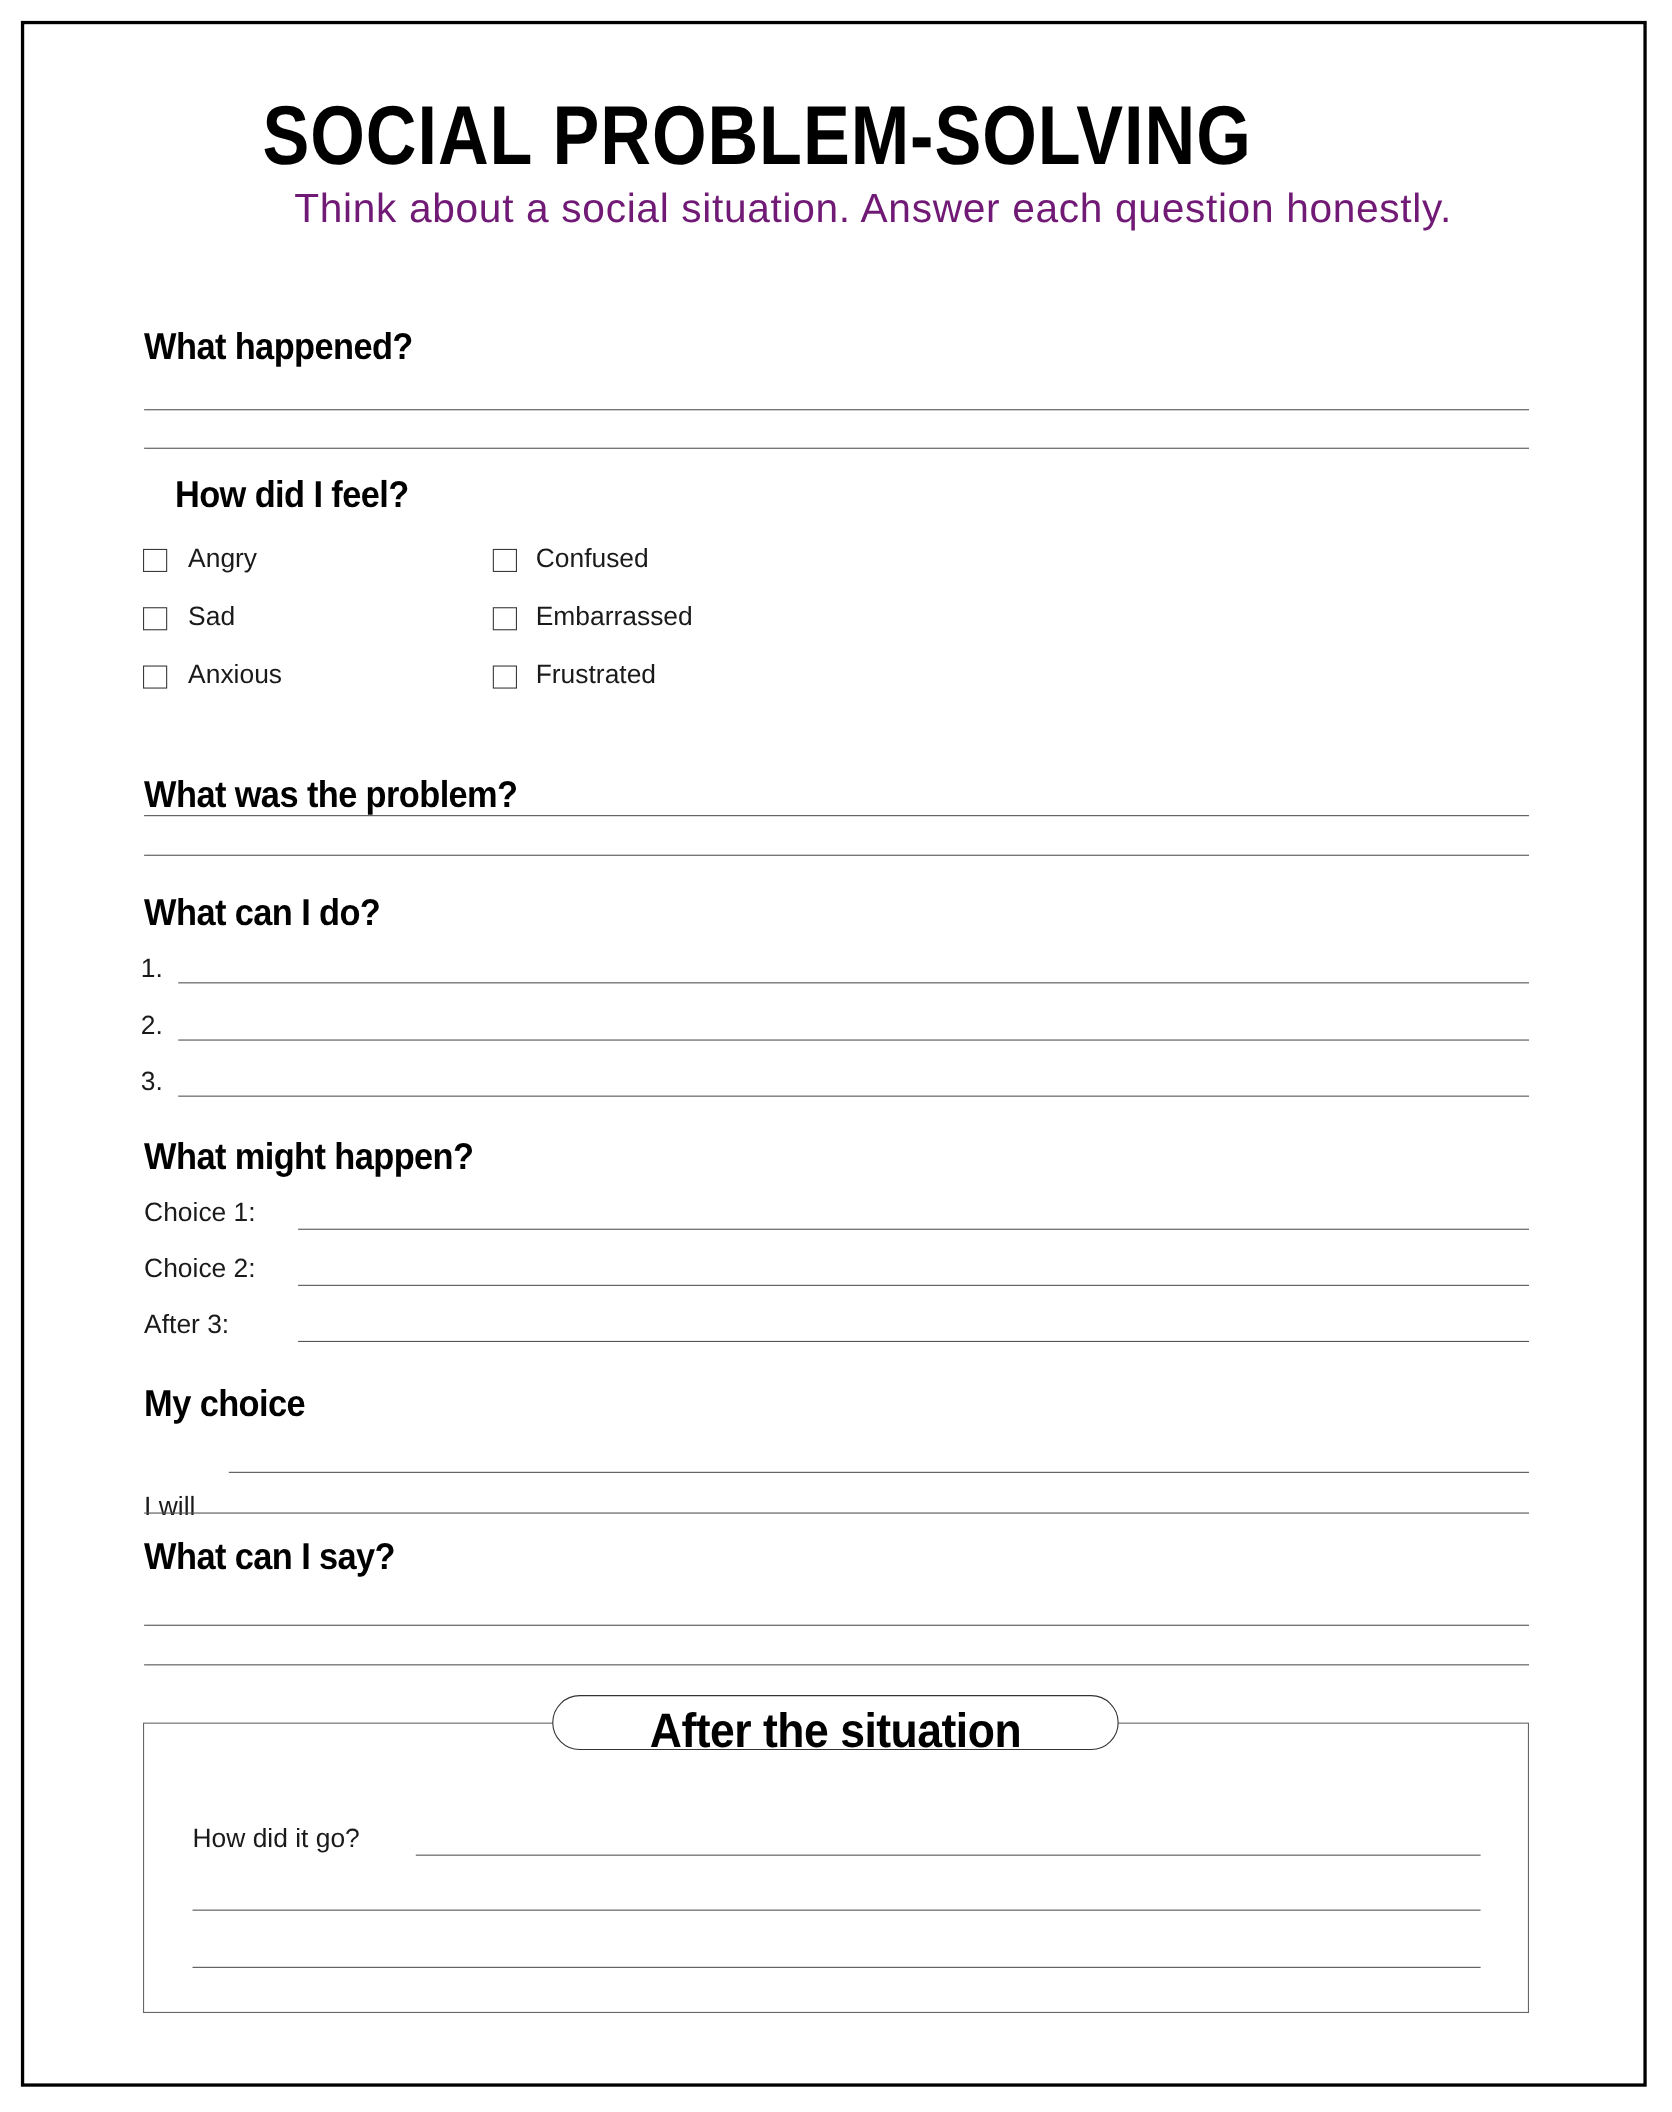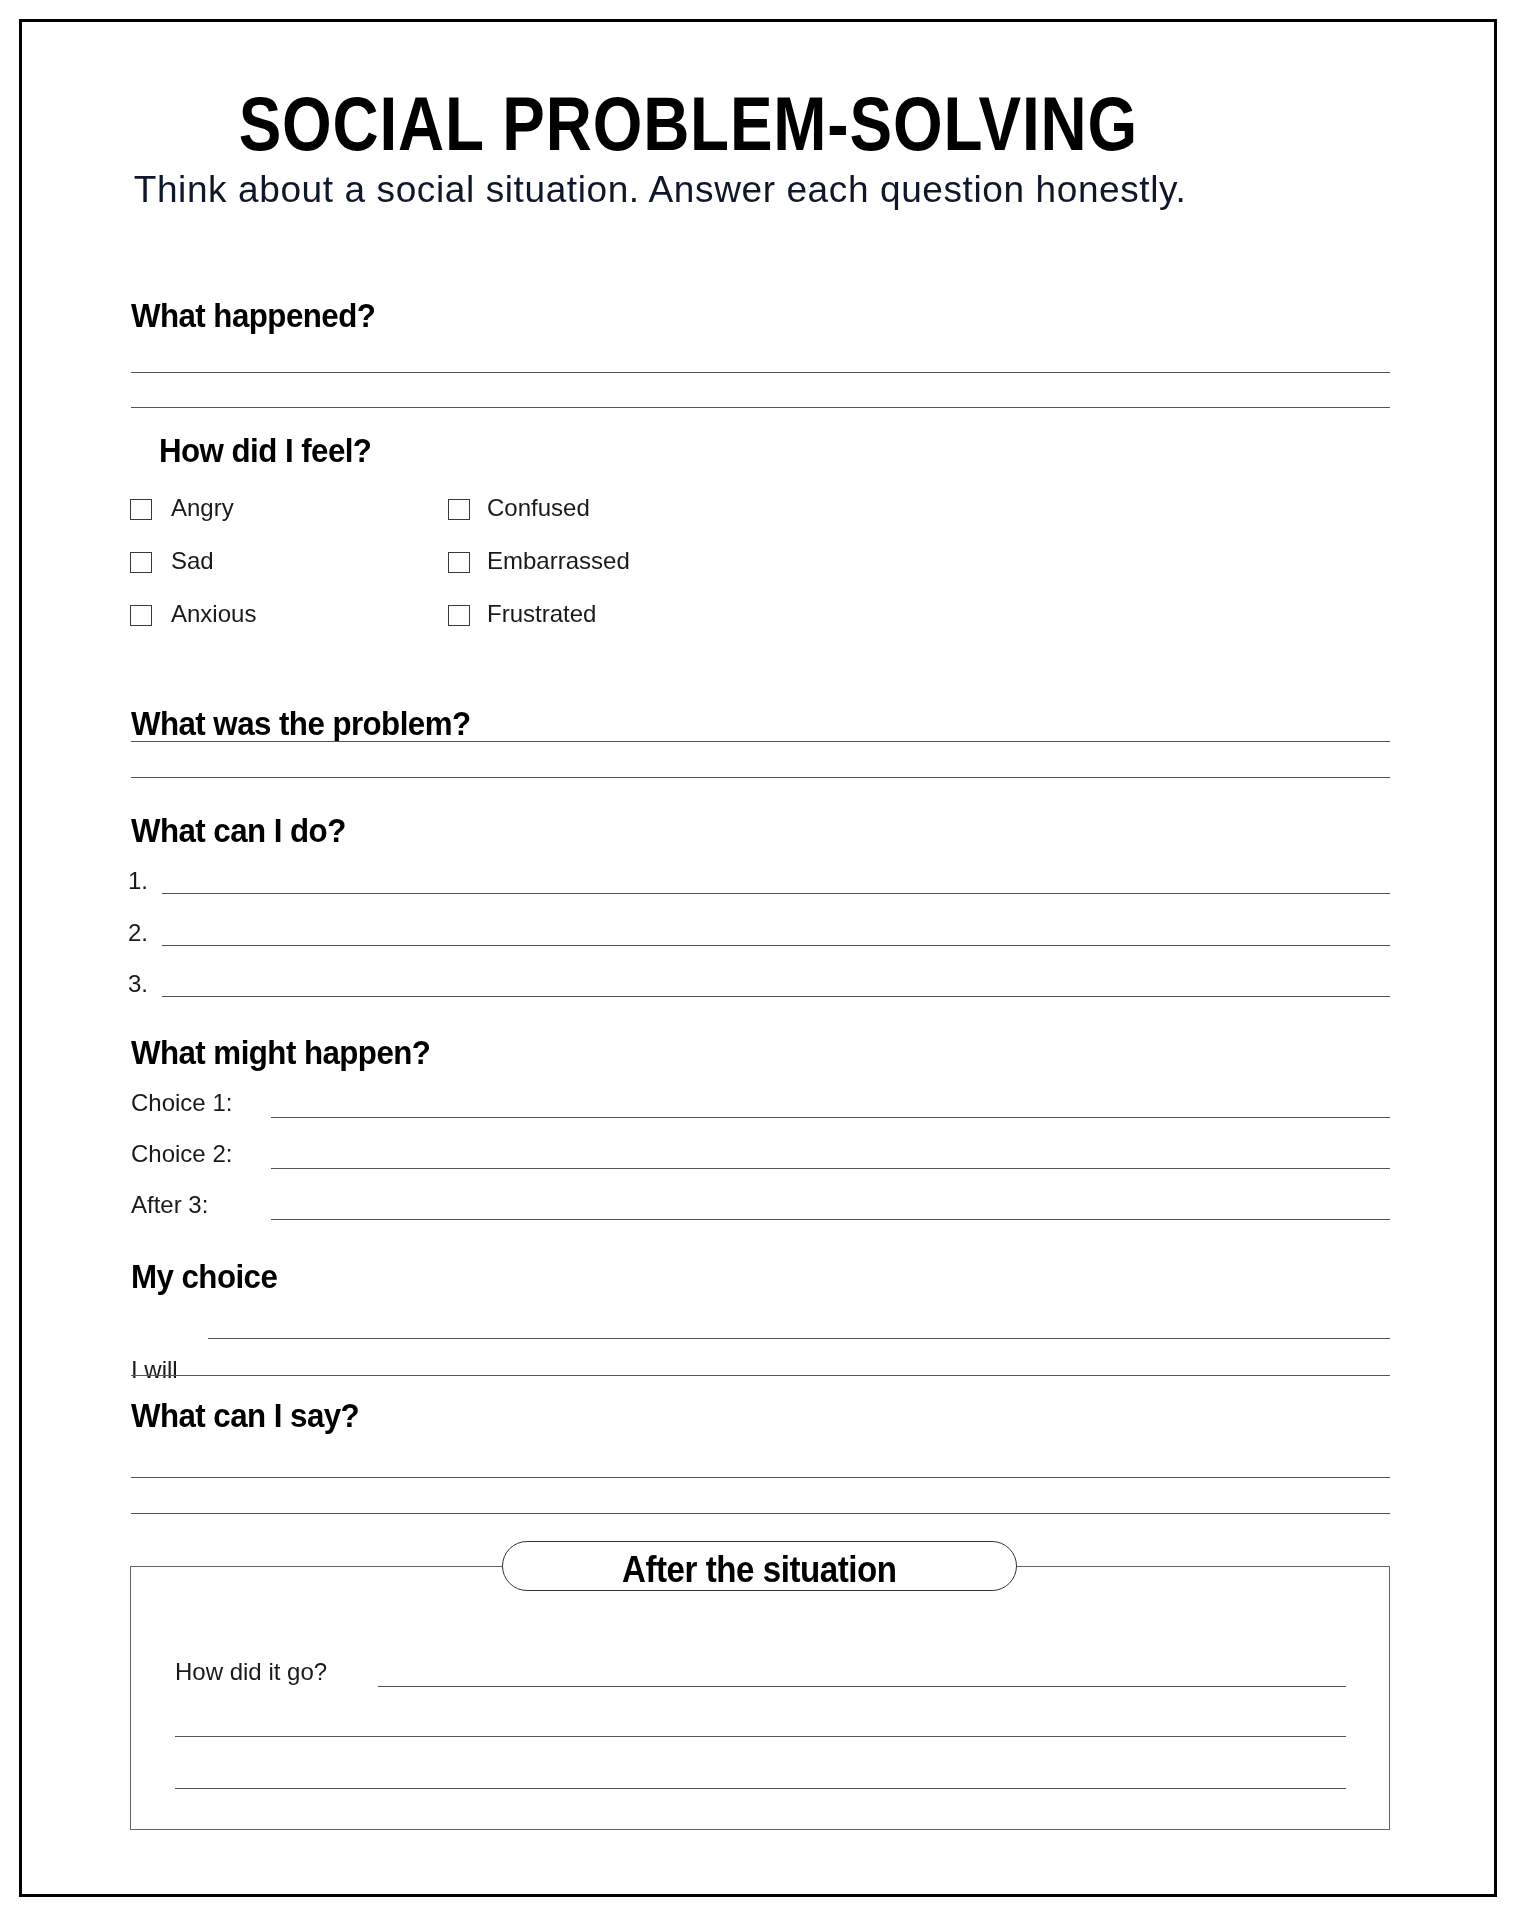--- a/index.html
+++ b/index.html
@@ -4,36 +4,36 @@
 <style>
   html, body { margin: 0; padding: 0; background: #ffffff; }
   body { width: 1520px; height: 1920px; position: relative; overflow: hidden;
          font-family: "Liberation Sans", "DejaVu Sans", sans-serif; color: #111111; }
   .abs { position: absolute; white-space: nowrap; line-height: 1; }
   .page-border { position: absolute; left: 19px; top: 19px; width: 1478px; height: 1878px;
                  border: 3px solid #000000; box-sizing: border-box; }
   .title { left: 0; width: 1376px; text-align: center; font-size: 76px; font-weight: 700;
            color: #000; letter-spacing: 1px; }
   .title span { display: inline-block; transform: scaleX(0.84); transform-origin: center; }
-  .subtitle { left: 0; width: 1320px; text-align: center; font-size: 37px; font-weight: 400;
-              color: #0f172a; letter-spacing: 0.6px; }
+  .subtitle { left: 0; width: 1320px; text-align: right; font-size: 37px; font-weight: 400;
+              color: #701a75; letter-spacing: 0.6px; }
   .heading { left: 131px; font-size: 34px; font-weight: 700; color: #000;
              letter-spacing: -0.6px; }
   .heading span { display: inline-block; transform: scaleX(0.92); transform-origin: left center; }
   .body-text { font-size: 24px; color: #1a1a1a; }
   .rule { position: absolute; height: 0; border-top: 1.6px solid #555555; }
   .checkbox { position: absolute; width: 22px; height: 21px; border: 1.6px solid #3a3a3a;
               box-sizing: border-box; background: #fff; cursor: pointer; }
   .after-box { position: absolute; left: 130px; top: 1566px; width: 1260px; height: 264px;
                border: 1.6px solid #666666; box-sizing: border-box; }
   .pill { position: absolute; left: 502px; top: 1541px; width: 515px; height: 50px;
           border: 1.6px solid #333333; border-radius: 25px; background: #ffffff;
           box-sizing: border-box; }
   .pill-text { position: absolute; left: 502px; width: 515px; text-align: center;
-               font-size: 36px; font-weight: 700; color: #000; letter-spacing: -0.5px; }
+               font-size: 44px; font-weight: 700; color: #000; letter-spacing: -0.5px; }
   .pill-text span { display: inline-block; transform: scaleX(0.92); }
   .write-line { cursor: text; }
 </style>
 </head>
 <body>
 
 <div class="page-border"></div>
 
 <div class="abs title" style="top:86px;">
   <span>SOCIAL PROBLEM-SOLVING</span>

